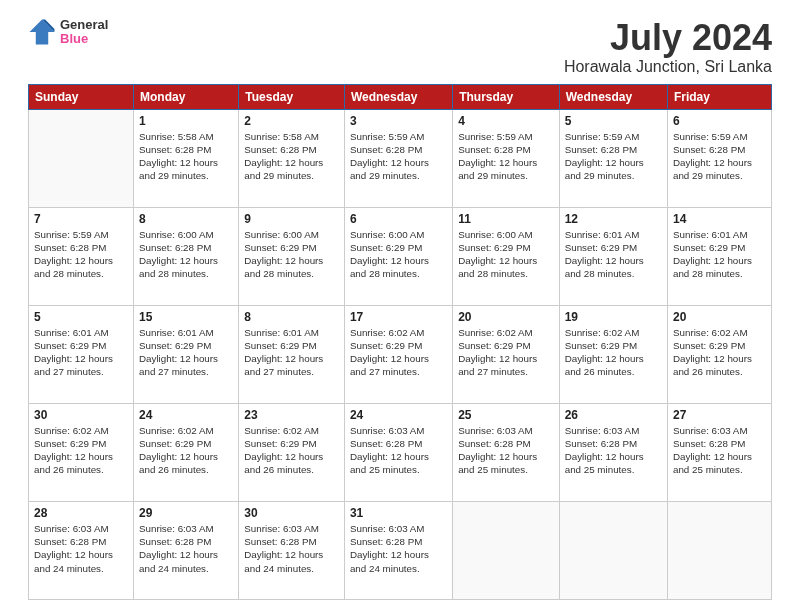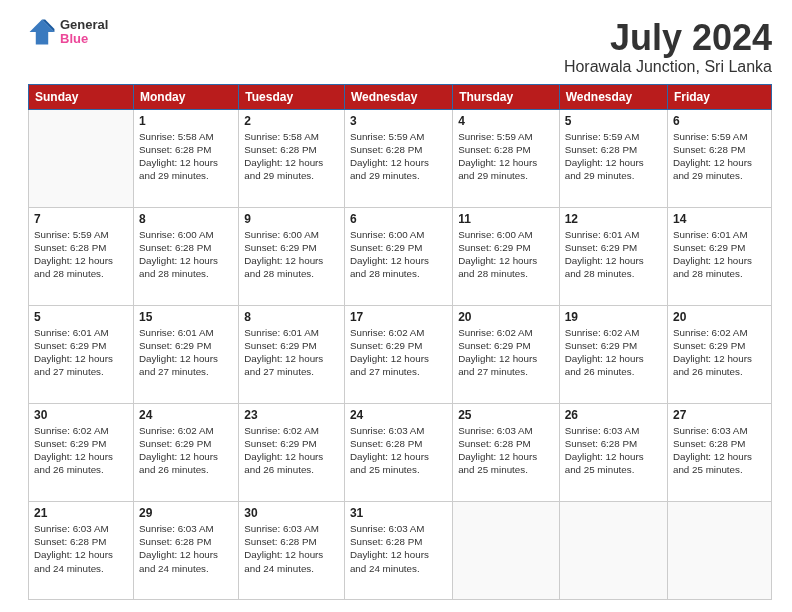--- a/index.html
+++ b/index.html
@@ -323,21 +323,21 @@
           <td>
             <div class="day-num">27</div>
             <div class="day-info" style="white-space: pre-line;">Sunrise: 6:03 AM
 Sunset: 6:28 PM
 Daylight: 12 hours
 and 25 minutes.</div>
           </td>
         </tr>
         <tr class="last-row">
           <td>
-            <div class="day-num">21</div>
+            <div class="day-num">28</div>
             <div class="day-info" style="white-space: pre-line;">Sunrise: 6:03 AM
 Sunset: 6:28 PM
 Daylight: 12 hours
 and 24 minutes.</div>
           </td>
           <td>
             <div class="day-num">29</div>
             <div class="day-info" style="white-space: pre-line;">Sunrise: 6:03 AM
 Sunset: 6:28 PM
 Daylight: 12 hours

